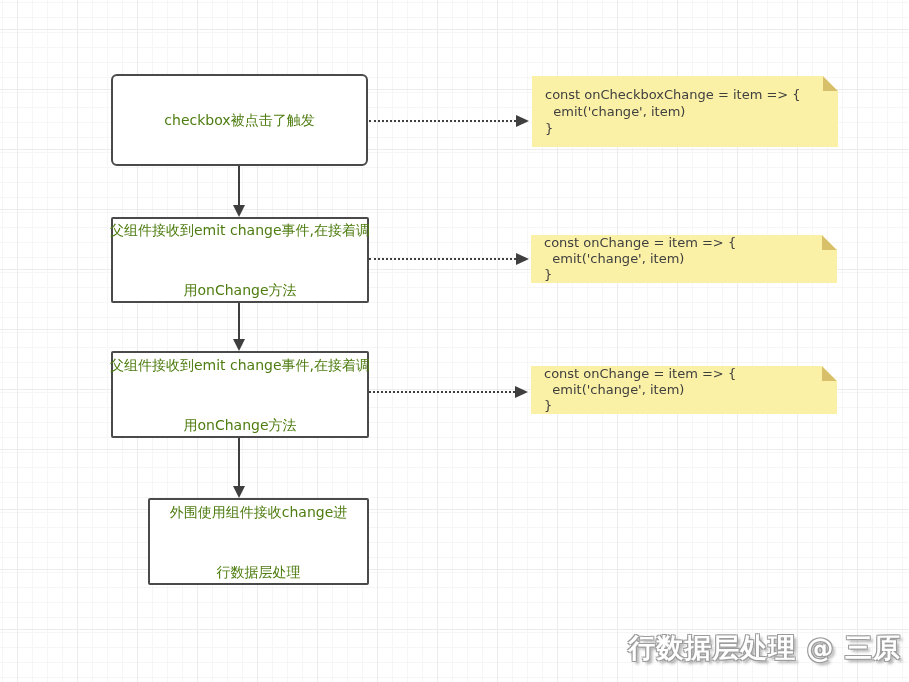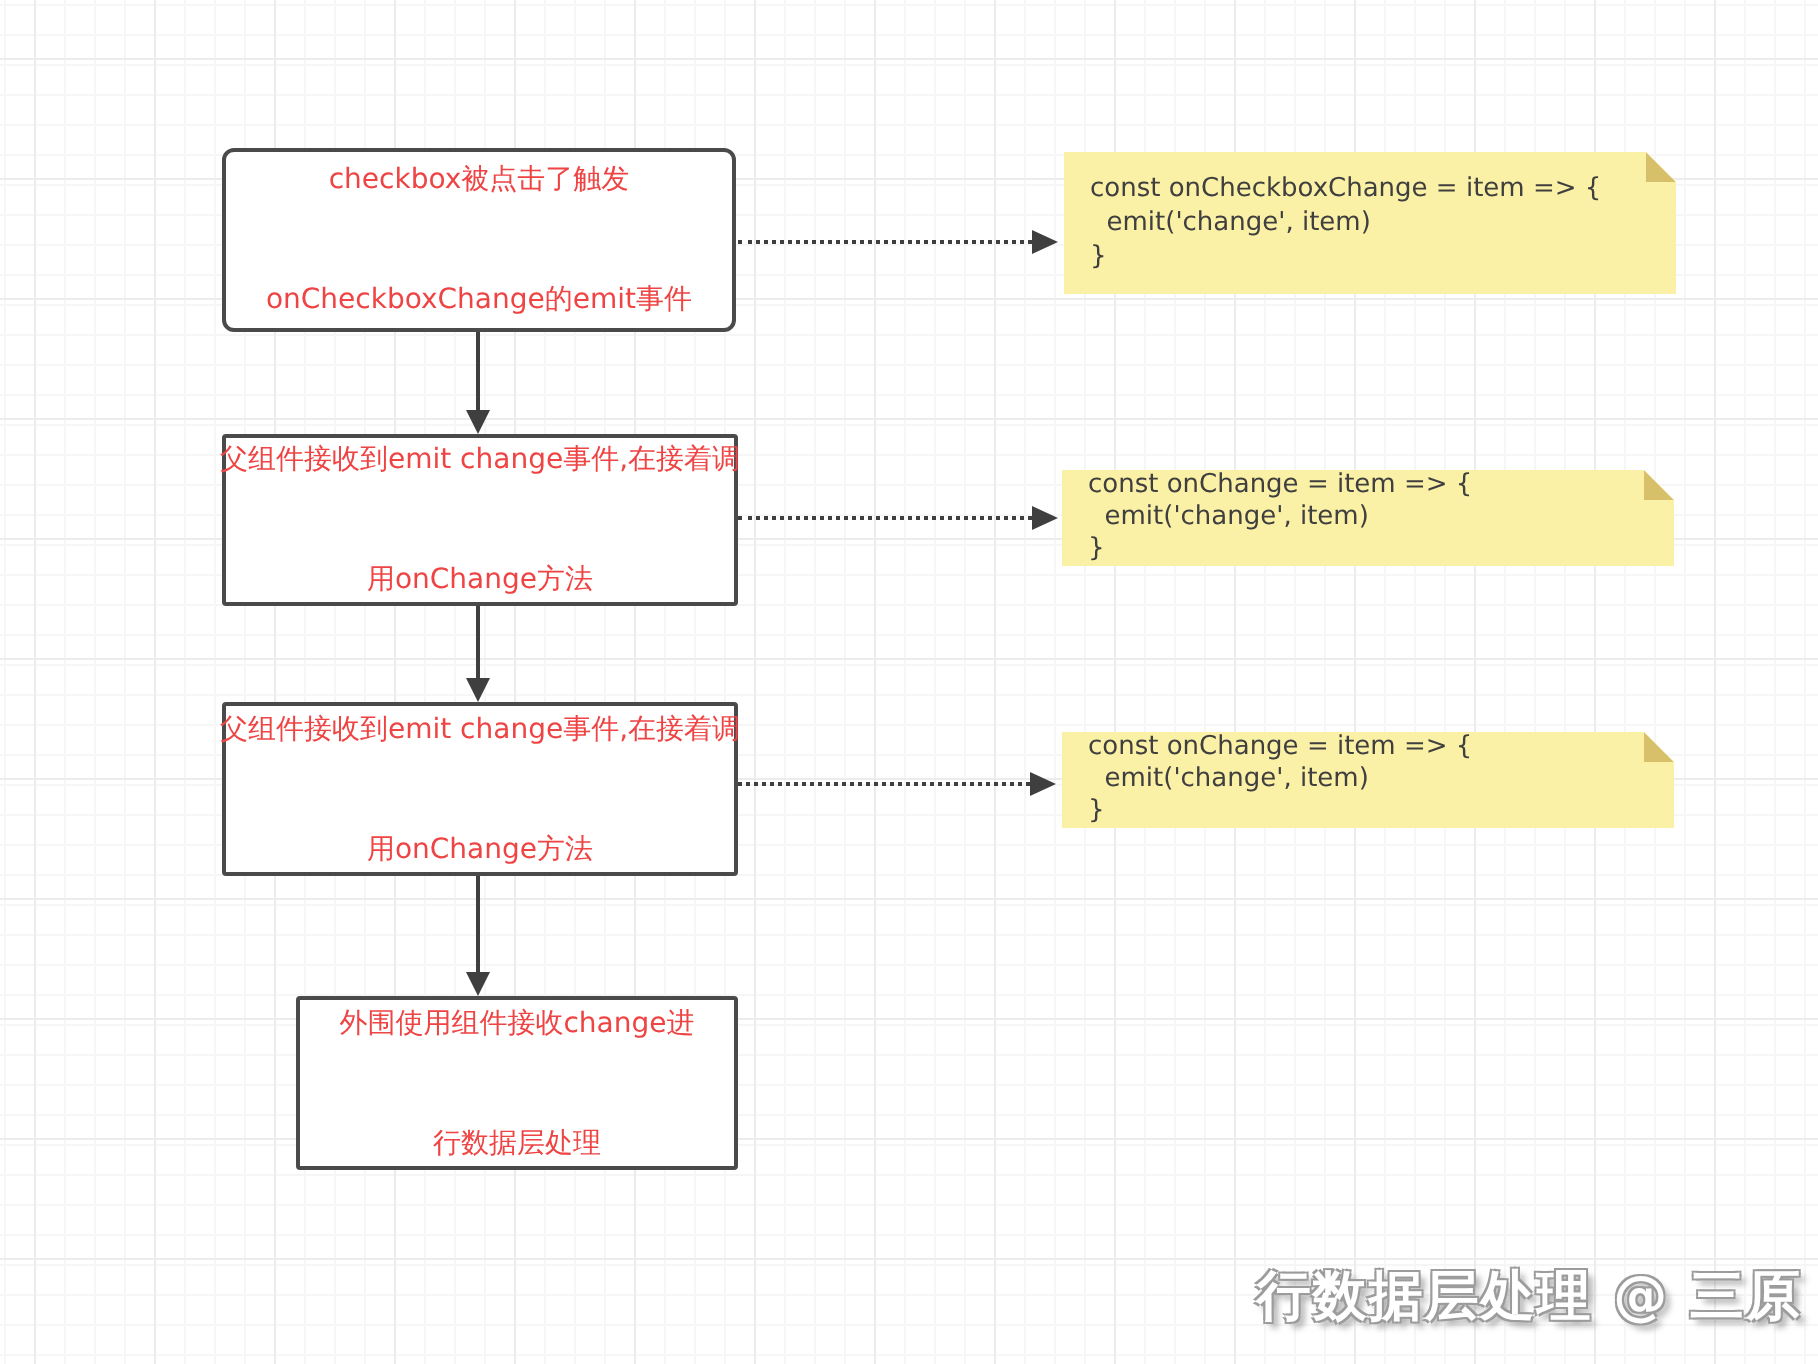--- a/index.html
+++ b/index.html
@@ -28,21 +28,21 @@
     box-sizing: border-box;
     background: #ffffff;
     border: 2px solid #4a4a4a;
     display: flex;
     flex-direction: column;
     align-items: center;
     justify-content: center;
     text-align: center;
     font-size: 14px;
     line-height: 20px;
-    color: #ef4444;
+    color: #4d7c0f;
     gap: 40px;
   }
   .flow-box .bline { white-space: nowrap; }
   #box1 { left: 111px; top: 74px;  width: 257px; height: 92px; border-radius: 6px; }
   #box2 { left: 111px; top: 217px; width: 258px; height: 86px; border-radius: 2px; }
   #box3 { left: 111px; top: 351px; width: 258px; height: 87px; border-radius: 2px; }
   #box4 { left: 148px; top: 498px; width: 221px; height: 87px; border-radius: 2px; }
 
   
   .varrow { position: absolute; width: 12px; }
@@ -120,21 +120,20 @@
        3px  3px 3px rgba(110,110,110,0.6);
   }
 </style>
 </head>
 <body>
 
 <div id="canvas">
 
   <div class="flow-box" id="box1">
     <div class="bline">checkbox被点击了触发</div>
-    <div class="bline">onCheckboxChange的emit事件</div>
   </div>
 
   <div class="flow-box" id="box2">
     <div class="bline">父组件接收到emit change事件,在接着调</div>
     <div class="bline">用onChange方法</div>
   </div>
 
   <div class="flow-box" id="box3">
     <div class="bline">父组件接收到emit change事件,在接着调</div>
     <div class="bline">用onChange方法</div>

